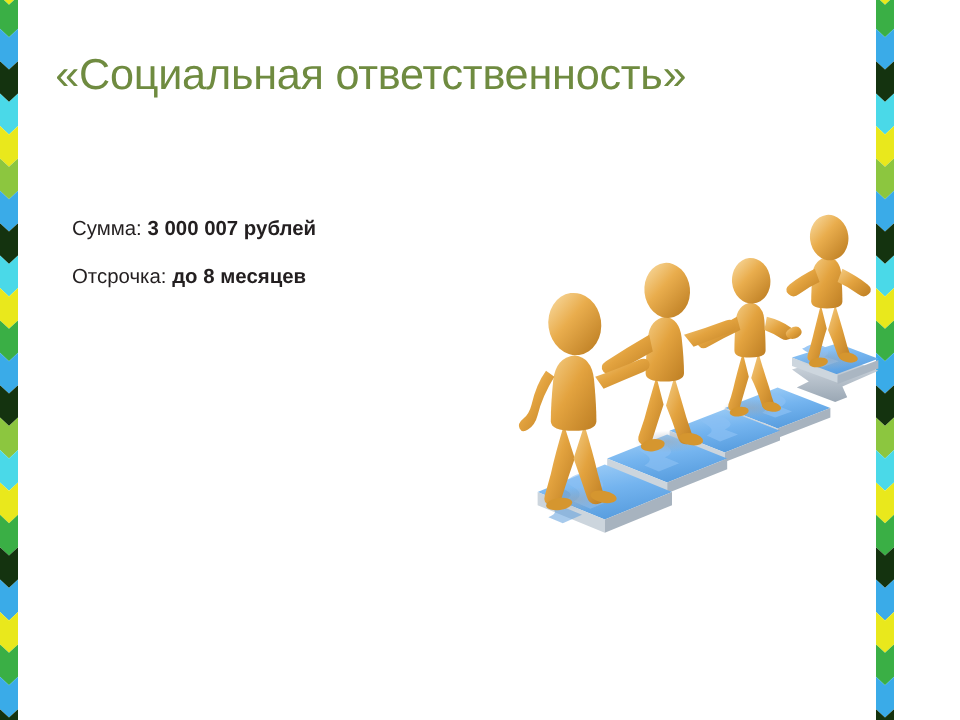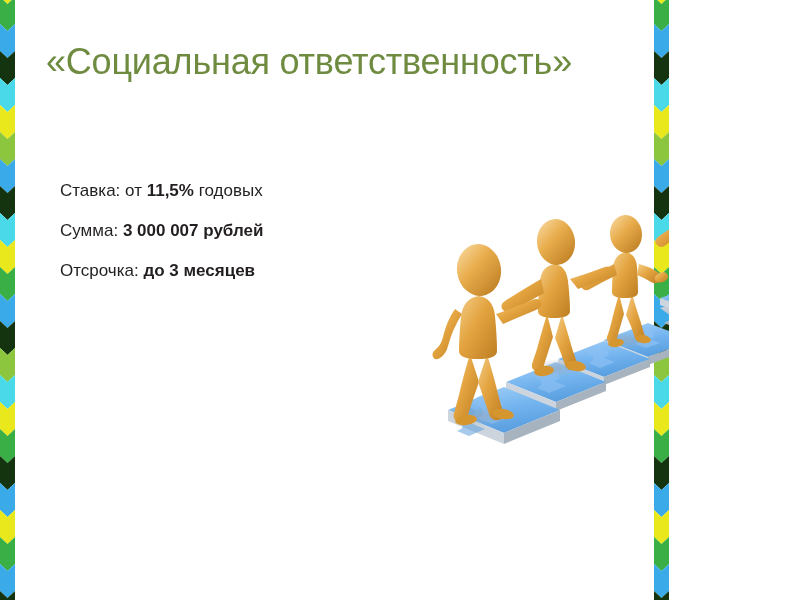--- a/index.html
+++ b/index.html
@@ -5,21 +5,21 @@
   html, body {
     margin: 0;
     padding: 0;
     background: #ffffff;
   }
   body {
     font-family: "Liberation Sans", sans-serif;
   }
   .slide {
     position: relative;
-    width: 669px;
+    width: 745px;
     height: 600px;
     background: #ffffff;
     overflow: hidden;
   }
 
   
   .edge-stripe {
     position: absolute;
     top: -10px;
     width: 15px;
@@ -221,31 +221,28 @@
       </svg>
       <svg width="15" height="34" viewBox="0 0 15 34" style="position: absolute; left: 0px; top: 601px;">
         <path d="M0 0 L7.5 7 L15 0 L15 27 L7.5 34 L0 27 Z" fill="#14330f"></path>
       </svg>
     </div>
 
   <h1 class="title">«Социальная ответственность»</h1>
 
   <div class="details">
 
-    <div class="detail-line">
-      <span class="lbl">Ставка: от </span><span class="val">11,5%</span><span class="lbl"> годовых</span>
-    </div>
 
     <div class="detail-line">
       <span class="lbl">Сумма: </span><span class="val">3 000 007 рублей</span><span class="lbl"></span>
     </div>
 
 
     <div class="detail-line">
-      <span class="lbl">Отсрочка: </span><span class="val">до 3 месяцев</span><span class="lbl"></span>
+      <span class="lbl">Отсрочка: </span><span class="val">до 8 месяцев</span><span class="lbl"></span>
     </div>
   </div>
 
   <div class="illustration">
     <svg viewBox="0 0 348 290" xmlns="http://www.w3.org/2000/svg" aria-hidden="true">
       <defs>
         <linearGradient id="gFig" x1="0" y1="0" x2="1" y2="1">
           <stop offset="0%" stop-color="#f4cd86"></stop>
           <stop offset="45%" stop-color="#e3a33f"></stop>
           <stop offset="100%" stop-color="#bd7e23"></stop>

